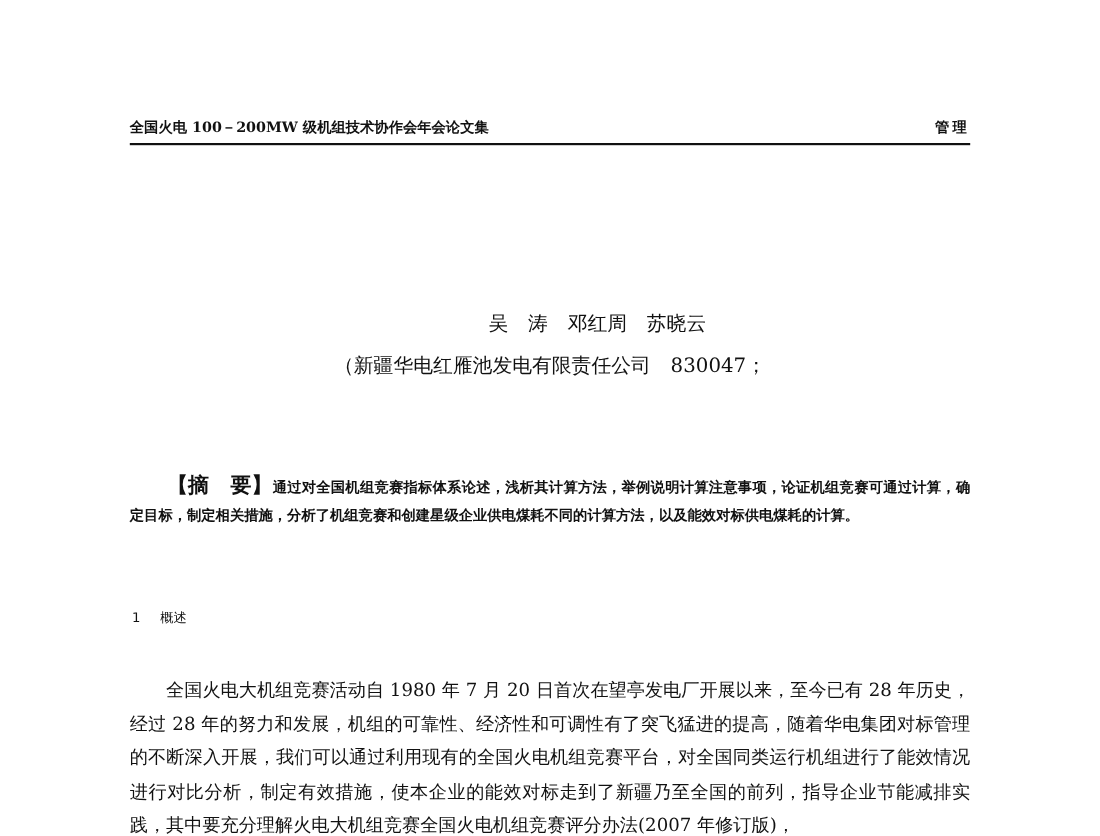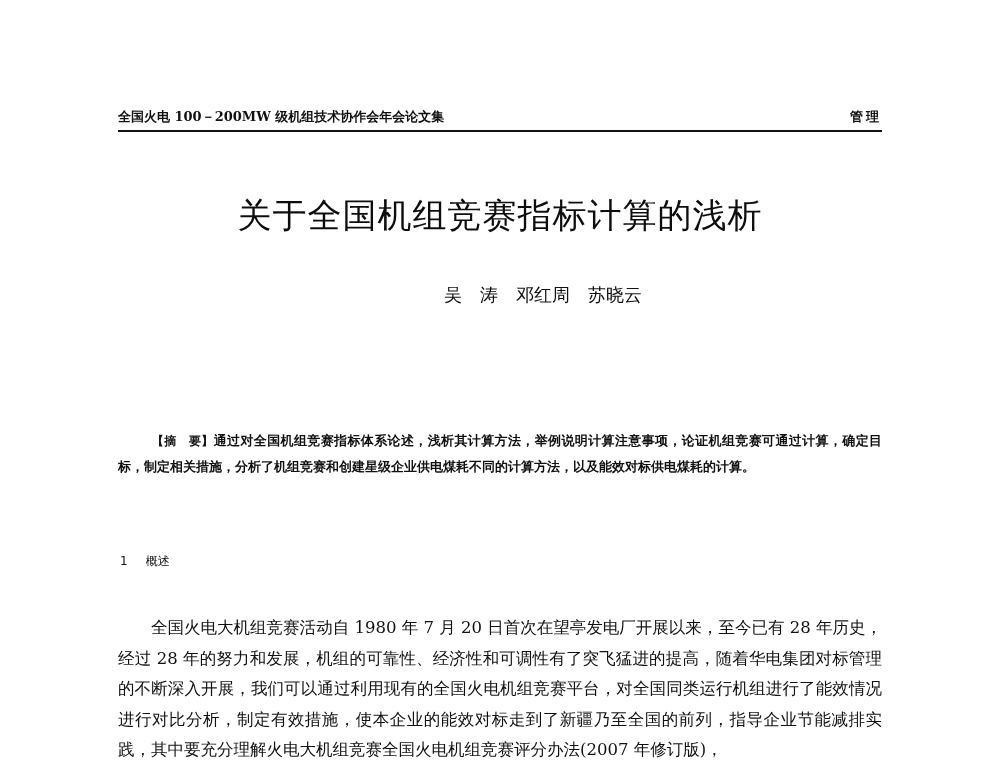--- a/index.html
+++ b/index.html
@@ -79,21 +79,21 @@
     width: 764px;
     top: 428px;
     font-size: 13px;
     line-height: 26px;
     font-weight: bold;
     text-align: justify;
     text-indent: 2.6em;
   }
   .abstract .label {
     font-weight: bold;
-    font-size: 12px;
+    font-size: 19px;
   }
   .keywords {
     position: absolute;
     left: 118px;
     width: 764px;
     top: 514px;
     font-size: 13px;
     line-height: 24px;
     font-weight: bold;
     padding-left: 34px;
@@ -125,24 +125,24 @@
 </head>
 <body>
 
 <div class="page">
 
   <div class="running-header">
     <span>全国火电 100－200MW 级机组技术协作会年会论文集</span>
     <span class="right">管理</span>
   </div>
 
-  <div class="title">关于全国机组竞赛指标计算的浅析</div>
 
   <div class="authors">吴　涛　邓红周　苏晓云</div>
 
+  <div class="affil affil-1">（新疆华电红雁池发电有限责任公司　830047；</div>
 
   <div class="abstract"><span class="label">【摘　要】</span><span>通过对全国机组竞赛指标体系论述，浅析其计算方法，举例说明计算注意事项，论证机组竞赛可通过计算，确定目标，制定相关措施，分析了机组竞赛和创建星级企业供电煤耗不同的计算方法，以及能效对标供电煤耗的计算。</span></div>
 
 
   <div class="section-heading">
     <span class="num">1</span><span>概述</span>
   </div>
 
   <div class="body-text">全国火电大机组竞赛活动自 1980 年 7 月 20 日首次在望亭发电厂开展以来，至今已有 28 年历史，经过 28 年的努力和发展，机组的可靠性、经济性和可调性有了突飞猛进的提高，随着华电集团对标管理的不断深入开展，我们可以通过利用现有的全国火电机组竞赛平台，对全国同类运行机组进行了能效情况进行对比分析，制定有效措施，使本企业的能效对标走到了新疆乃至全国的前列，指导企业节能减排实践，其中要充分理解火电大机组竞赛全国火电机组竞赛评分办法(2007 年修订版)，</div>
 

